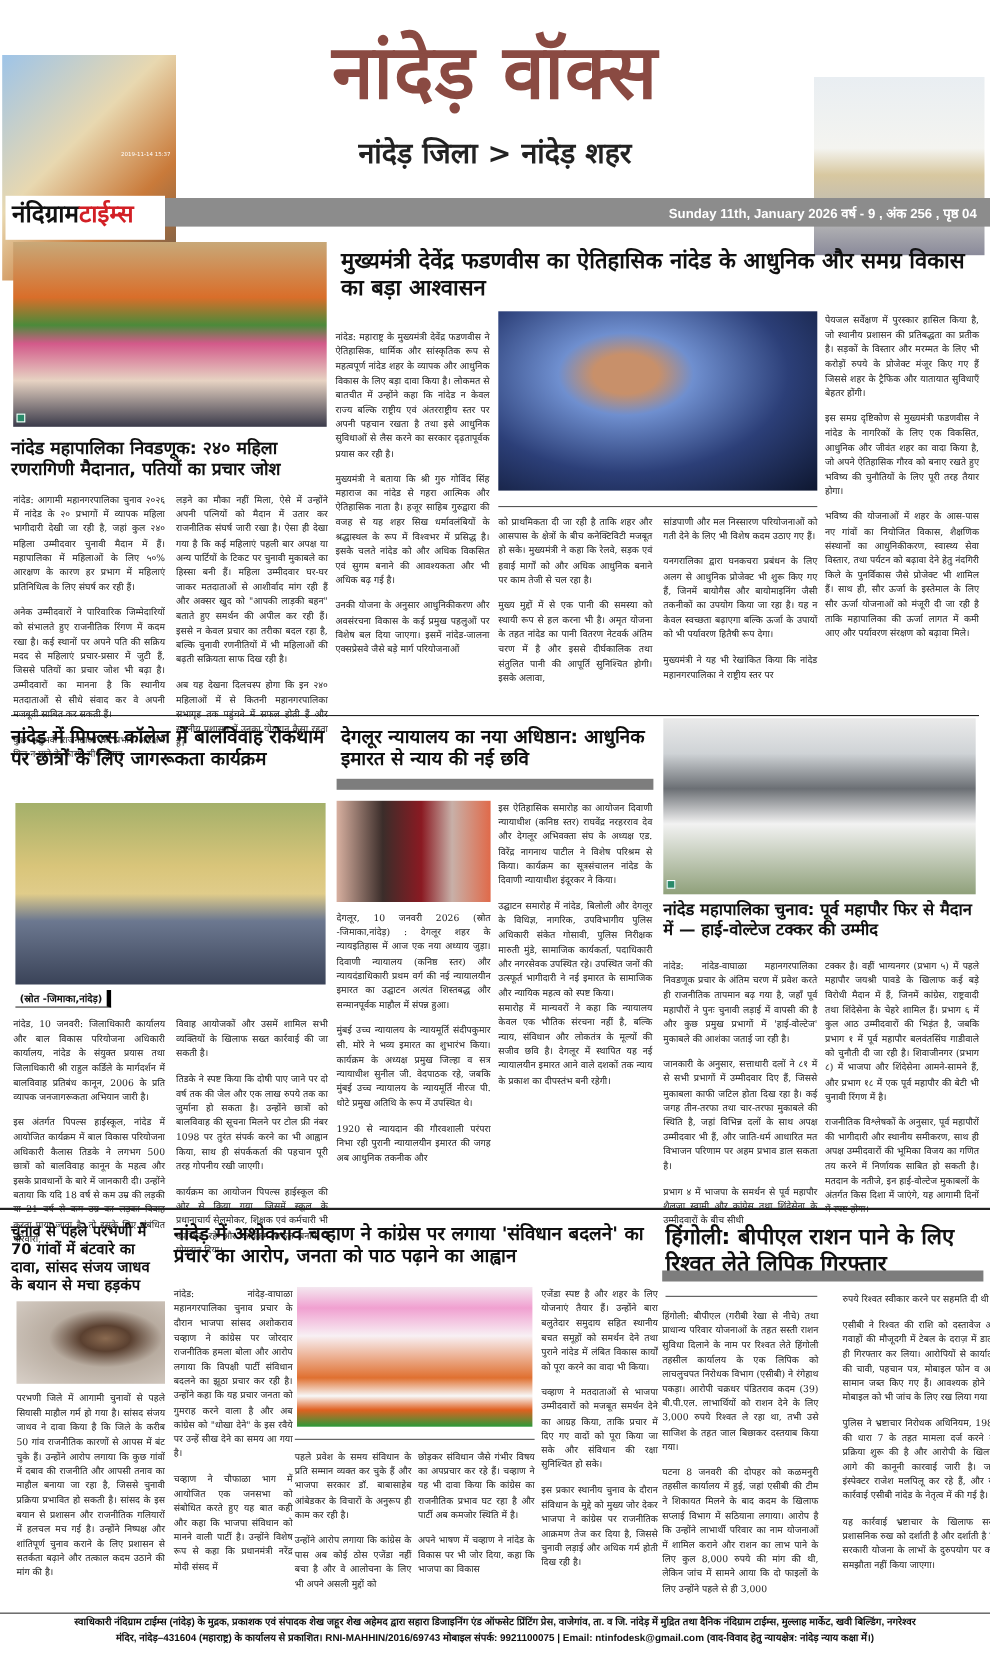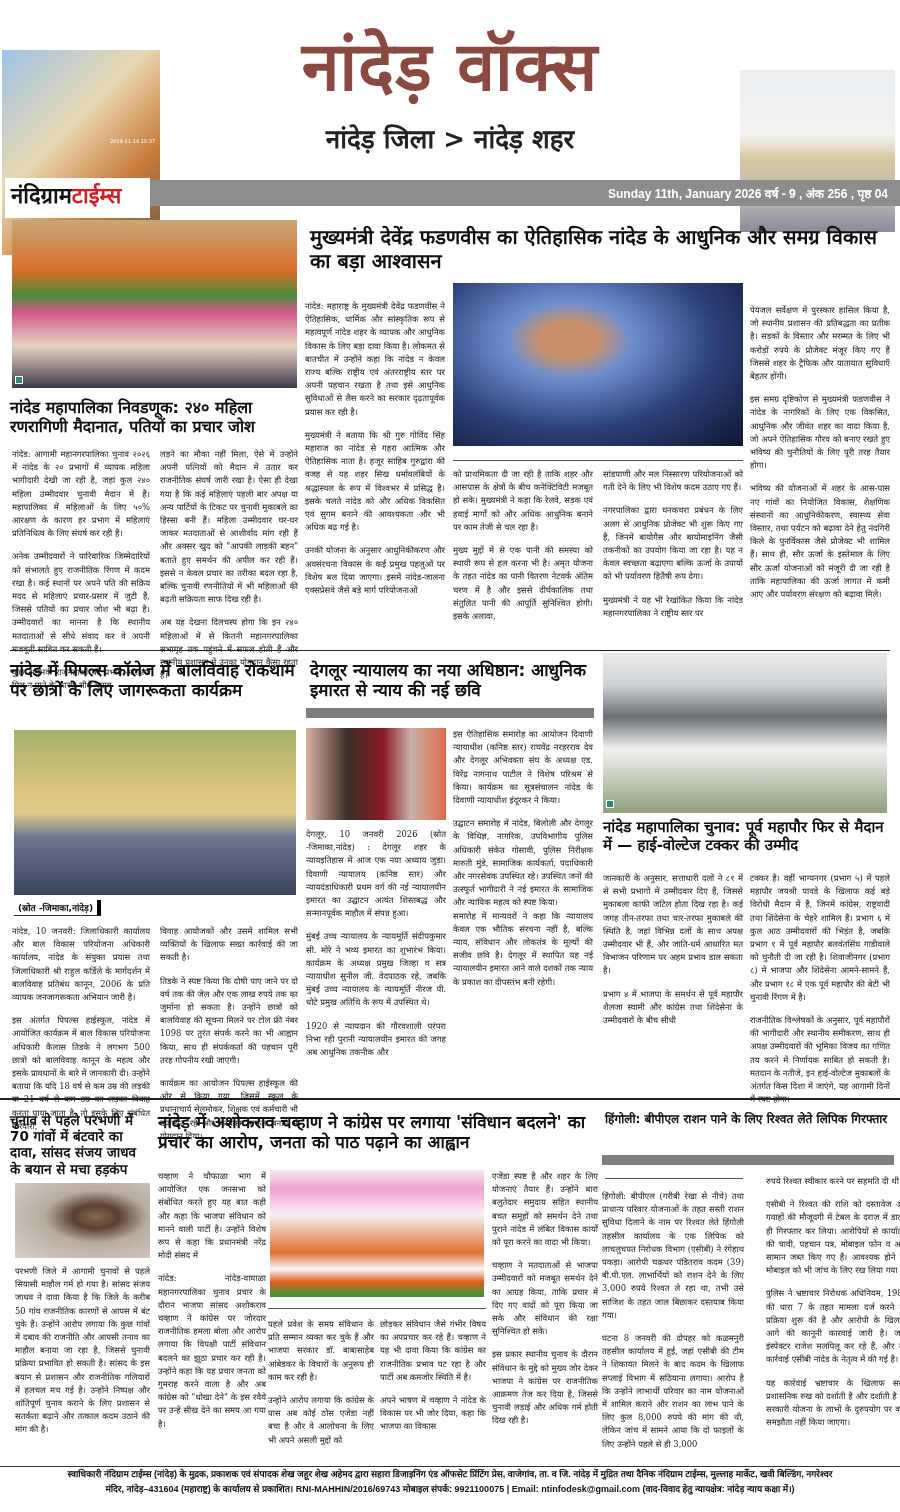--- a/index.html
+++ b/index.html
@@ -67,24 +67,24 @@
   <p>उनकी योजना के अनुसार आधुनिकीकरण और अवसंरचना विकास के कई प्रमुख पहलुओं पर विशेष बल दिया जाएगा। इसमें नांदेड-जालना एक्सप्रेसवे जैसे बड़े मार्ग परियोजनाओं</p>
 </div>
 <div class="abs img-cm" style="left:453px;top:283px;width:290px;height:163px;"></div>
 <div class="abs thin" style="left:453px;top:460px;width:290px;"></div>
 <div class="abs body-text" style="left:453px;top:468px;width:140px;">
   <p>को प्राथमिकता दी जा रही है ताकि शहर और आसपास के क्षेत्रों के बीच कनेक्टिविटी मजबूत हो सके। मुख्यमंत्री ने कहा कि रेलवे, सड़क एवं हवाई मार्गों को और अधिक आधुनिक बनाने पर काम तेजी से चल रहा है।</p>
   <p>मुख्य मुद्दों में से एक पानी की समस्या को स्थायी रूप से हल करना भी है। अमृत योजना के तहत नांदेड का पानी वितरण नेटवर्क अंतिम चरण में है और इससे दीर्घकालिक तथा संतुलित पानी की आपूर्ति सुनिश्चित होगी। इसके अलावा,</p>
 </div>
 <div class="abs body-text" style="left:603px;top:468px;width:140px;">
   <p>सांडपाणी और मल निस्सारण परियोजनाओं को गती देने के लिए भी विशेष कदम उठाए गए हैं।</p>
-  <p>नगरपालिका द्वारा घनकचरा प्रबंधन के लिए अलग से आधुनिक प्रोजेक्ट भी शुरू किए गए हैं, जिनमें बायोगैस और बायोमाइनिंग जैसी तकनीकों का उपयोग किया जा रहा है। यह न केवल स्वच्छता बढ़ाएगा बल्कि ऊर्जा के उपायों को भी पर्यावरण हितैषी रूप देगा।</p>
+  <p>यनगरालिका द्वारा घनकचरा प्रबंधन के लिए अलग से आधुनिक प्रोजेक्ट भी शुरू किए गए हैं, जिनमें बायोगैस और बायोमाइनिंग जैसी तकनीकों का उपयोग किया जा रहा है। यह न केवल स्वच्छता बढ़ाएगा बल्कि ऊर्जा के उपायों को भी पर्यावरण हितैषी रूप देगा।</p>
   <p>मुख्यमंत्री ने यह भी रेखांकित किया कि नांदेड महानगरपालिका ने राष्ट्रीय स्तर पर</p>
 </div>
-<div class="abs body-text" style="left:750px;top:285px;width:140px;margin-top:19px;">
+<div class="abs body-text" style="left:750px;top:285px;width:140px;">
   <p>पेयजल सर्वेक्षण में पुरस्कार हासिल किया है, जो स्थानीय प्रशासन की प्रतिबद्धता का प्रतीक है। सड़कों के विस्तार और मरम्मत के लिए भी करोड़ों रुपये के प्रोजेक्ट मंजूर किए गए हैं जिससे शहर के ट्रैफिक और यातायात सुविधाएँ बेहतर होंगी।</p>
   <p>इस समग्र दृष्टिकोण से मुख्यमंत्री फडणवीस ने नांदेड के नागरिकों के लिए एक विकसित, आधुनिक और जीवंत शहर का वादा किया है, जो अपने ऐतिहासिक गौरव को बनाए रखते हुए भविष्य की चुनौतियों के लिए पूरी तरह तैयार होगा।</p>
   <p>भविष्य की योजनाओं में शहर के आस-पास नए गांवों का नियोजित विकास, शैक्षणिक संस्थानों का आधुनिकीकरण, स्वास्थ्य सेवा विस्तार, तथा पर्यटन को बढ़ावा देने हेतु नंदगिरी किले के पुनर्विकास जैसे प्रोजेक्ट भी शामिल हैं। साथ ही, सौर ऊर्जा के इस्तेमाल के लिए सौर ऊर्जा योजनाओं को मंजूरी दी जा रही है ताकि महापालिका की ऊर्जा लागत में कमी आए और पर्यावरण संरक्षण को बढ़ावा मिले।</p>
 </div>
 
 <div class="abs rule" style="left:10px;top:650px;width:880px;height:1px;"></div>
 
 <div class="abs headline" style="left:10px;top:660px;width:290px;font-size:17px;">नांदेड में पिपल्स कॉलेज में बालविवाह रोकथाम पर छात्रों के लिए जागरूकता कार्यक्रम</div>
 <div class="abs img-school" style="left:14px;top:730px;width:282px;height:165px;"></div>
 <div class="abs caption" style="left:14px;top:900px;">(स्रोत -जिमाका,नांदेड़)</div>
@@ -109,56 +109,57 @@
 <div class="abs body-text" style="left:453px;top:728px;width:140px;">
   <p>इस ऐतिहासिक समारोह का आयोजन दिवाणी न्यायाधीश (कनिष्ठ स्तर) राघवेंद्र नरहरराव देव और देगलूर अभिवक्ता संघ के अध्यक्ष एड. विरेंद्र नागनाथ पाटील ने विशेष परिश्रम से किया। कार्यक्रम का सूत्रसंचालन नांदेड के दिवाणी न्यायाधीश इंदूरकर ने किया।</p>
   <p style="margin-bottom:0;">उद्घाटन समारोह में नांदेड, बिलोली और देगलूर के विधिज्ञ, नागरिक, उपविभागीय पुलिस अधिकारी संकेत गोसावी, पुलिस निरीक्षक मारुती मुंडे, सामाजिक कार्यकर्ता, पदाधिकारी और नगरसेवक उपस्थित रहे। उपस्थित जनों की उत्स्फूर्त भागीदारी ने नई इमारत के सामाजिक और न्यायिक महत्व को स्पष्ट किया।</p>
   <p>समारोह में मान्यवरों ने कहा कि न्यायालय केवल एक भौतिक संरचना नहीं है, बल्कि न्याय, संविधान और लोकतंत्र के मूल्यों की सजीव छवि है। देगलूर में स्थापित यह नई न्यायालयीन इमारत आने वाले दशकों तक न्याय के प्रकाश का दीपस्तंभ बनी रहेगी।</p>
 </div>
 
 <div class="abs img-bldg" style="left:603px;top:653px;width:284px;height:160px;"></div>
 <div class="abs badge" style="left:606px;top:800px;"></div>
 <div class="abs headline" style="left:603px;top:818px;width:290px;font-size:15px;text-align:left;">नांदेड महापालिका चुनाव: पूर्व महापौर फिर से मैदान में — हाई-वोल्टेज टक्कर की उम्मीद</div>
 <div class="abs body-text" style="left:603px;top:872px;width:140px;">
+  <p>नांदेड: नांदेड-वाघाळा महानगरपालिका निवडणूक प्रचार के अंतिम चरण में प्रवेश करते ही राजनीतिक तापमान बढ़ गया है, जहाँ पूर्व महापौरों ने पुनः चुनावी लड़ाई में वापसी की है और कुछ प्रमुख प्रभागों में 'हाई-वोल्टेज' मुकाबले की आशंका जताई जा रही है।</p>
   <p>जानकारी के अनुसार, सत्ताधारी दलों ने ८१ में से सभी प्रभागों में उम्मीदवार दिए हैं, जिससे मुकाबला काफी जटिल होता दिख रहा है। कई जगह तीन-तरफा तथा चार-तरफा मुकाबले की स्थिति है, जहां विभिन्न दलों के साथ अपक्ष उम्मीदवार भी हैं, और जाति-धर्म आधारित मत विभाजन परिणाम पर अहम प्रभाव डाल सकता है।</p>
   <p>प्रभाग ४ में भाजपा के समर्थन से पूर्व महापौर शैलजा स्वामी और कांग्रेस तथा शिंदेसेना के उम्मीदवारों के बीच सीधी</p>
 </div>
 <div class="abs body-text" style="left:750px;top:872px;width:140px;">
   <p>टक्कर है। वहीं भाग्यनगर (प्रभाग ५) में पहले महापौर जयश्री पावडे के खिलाफ कई बड़े विरोधी मैदान में हैं, जिनमें कांग्रेस, राष्ट्रवादी तथा शिंदेसेना के चेहरे शामिल हैं। प्रभाग ६ में कुल आठ उम्मीदवारों की भिड़ंत है, जबकि प्रभाग १ में पूर्व महापौर बलवंतसिंघ गाडीवाले को चुनौती दी जा रही है। शिवाजीनगर (प्रभाग ८) में भाजपा और शिंदेसेना आमने-सामने हैं, और प्रभाग १८ में एक पूर्व महापौर की बेटी भी चुनावी रिंगण में है।</p>
   <p>राजनीतिक विश्लेषकों के अनुसार, पूर्व महापौरों की भागीदारी और स्थानीय समीकरण, साथ ही अपक्ष उम्मीदवारों की भूमिका विजय का गणित तय करने में निर्णायक साबित हो सकती है। मतदान के नतीजे, इन हाई-वोल्टेज मुकाबलों के अंतर्गत किस दिशा में जाएंगे, यह आगामी दिनों में स्पष्ट होगा।</p>
 </div>
 
 <div class="abs rule" style="left:0;top:1098px;width:900px;"></div>
 
 <div class="abs headline" style="left:10px;top:1112px;width:140px;font-size:13.5px;">चुनाव से पहले परभणी में 70 गांवों में बंटवारे का दावा, सांसद संजय जाधव के बयान से मचा हड़कंप</div>
 <div class="abs img-mp" style="left:15px;top:1183px;width:135px;height:75px;"></div>
 <div class="abs body-text" style="left:15px;top:1265px;width:135px;">परभणी जिले में आगामी चुनावों से पहले सियासी माहौल गर्म हो गया है। सांसद संजय जाधव ने दावा किया है कि जिले के करीब 50 गांव राजनीतिक कारणों से आपस में बंट चुके हैं। उन्होंने आरोप लगाया कि कुछ गांवों में दबाव की राजनीति और आपसी तनाव का माहौल बनाया जा रहा है, जिससे चुनावी प्रक्रिया प्रभावित हो सकती है। सांसद के इस बयान से प्रशासन और राजनीतिक गलियारों में हलचल मच गई है। उन्होंने निष्पक्ष और शांतिपूर्ण चुनाव कराने के लिए प्रशासन से सतर्कता बढ़ाने और तत्काल कदम उठाने की मांग की है।</div>
 
 <div class="abs headline" style="left:158px;top:1112px;width:440px;font-size:17px;">नांदेड़ में अशोकराव चव्हाण ने कांग्रेस पर लगाया 'संविधान बदलने' का प्रचार का आरोप, जनता को पाठ पढ़ाने का आह्वान</div>
 <div class="abs body-text" style="left:158px;top:1170px;width:108px;">
+  <p>नांदेड: नांदेड़-वाघाळा महानगरपालिका चुनाव प्रचार के दौरान भाजपा सांसद अशोकराव चव्हाण ने कांग्रेस पर जोरदार राजनीतिक हमला बोला और आरोप लगाया कि विपक्षी पार्टी संविधान बदलने का झूठा प्रचार कर रही है। उन्होंने कहा कि यह प्रचार जनता को गुमराह करने वाला है और अब कांग्रेस को "धोखा देने" के इस रवैये पर उन्हें सीख देने का समय आ गया है।</p>
   <p>चव्हाण ने चौफाळा भाग में आयोजित एक जनसभा को संबोधित करते हुए यह बात कही और कहा कि भाजपा संविधान को मानने वाली पार्टी है। उन्होंने विशेष रूप से कहा कि प्रधानमंत्री नरेंद्र मोदी संसद में</p>
-  <p>नांदेड: नांदेड़-वाघाळा महानगरपालिका चुनाव प्रचार के दौरान भाजपा सांसद अशोकराव चव्हाण ने कांग्रेस पर जोरदार राजनीतिक हमला बोला और आरोप लगाया कि विपक्षी पार्टी संविधान बदलने का झूठा प्रचार कर रही है। उन्होंने कहा कि यह प्रचार जनता को गुमराह करने वाला है और अब कांग्रेस को "धोखा देने" के इस रवैये पर उन्हें सीख देने का समय आ गया है।</p>
 </div>
 <div class="abs img-chavan" style="left:270px;top:1170px;width:214px;height:127px;"></div>
 <div class="abs thin" style="left:268px;top:1308px;width:218px;"></div>
 <div class="abs body-text" style="left:268px;top:1318px;width:106px;">
   <p>पहले प्रवेश के समय संविधान के प्रति सम्मान व्यक्त कर चुके हैं और भाजपा सरकार डॉ. बाबासाहेब आंबेडकर के विचारों के अनुरूप ही काम कर रही है।</p>
   <p>उन्होंने आरोप लगाया कि कांग्रेस के पास अब कोई ठोस एजेंडा नहीं बचा है और वे आलोचना के लिए भी अपने असली मुद्दों को</p>
 </div>
 <div class="abs body-text" style="left:380px;top:1318px;width:106px;">
   <p>छोड़कर संविधान जैसे गंभीर विषय का अपप्रचार कर रहे हैं। चव्हाण ने यह भी दावा किया कि कांग्रेस का राजनीतिक प्रभाव घट रहा है और पार्टी अब कमजोर स्थिति में है।</p>
   <p>अपने भाषण में चव्हाण ने नांदेड के विकास पर भी जोर दिया, कहा कि भाजपा का विकास</p>
 </div>
 <div class="abs body-text" style="left:492px;top:1170px;width:106px;">
   <p>एजेंडा स्पष्ट है और शहर के लिए योजनाएं तैयार हैं। उन्होंने बारा बलुतेदार समुदाय सहित स्थानीय बचत समूहों को समर्थन देने तथा पुराने नांदेड में लंबित विकास कार्यों को पूरा करने का वादा भी किया।</p>
   <p>चव्हाण ने मतदाताओं से भाजपा उम्मीदवारों को मजबूत समर्थन देने का आग्रह किया, ताकि प्रचार में दिए गए वादों को पूरा किया जा सके और संविधान की रक्षा सुनिश्चित हो सके।</p>
   <p>इस प्रकार स्थानीय चुनाव के दौरान संविधान के मुद्दे को मुख्य जोर देकर भाजपा ने कांग्रेस पर राजनीतिक आक्रमण तेज कर दिया है, जिससे चुनावी लड़ाई और अधिक गर्म होती दिख रही है।</p>
 </div>
 
-<div class="abs headline" style="left:605px;top:1112px;width:290px;font-size:12px;">हिंगोली: बीपीएल राशन पाने के लिए रिश्वत लेते लिपिक गिरफ्तार</div>
+<div class="abs headline" style="left:605px;top:1112px;width:290px;font-size:20px;">हिंगोली: बीपीएल राशन पाने के लिए रिश्वत लेते लिपिक गिरफ्तार</div>
 <div class="abs greybar" style="left:602px;top:1155px;width:292px;"></div>
 <div class="abs thin" style="left:605px;top:1178px;width:138px;"></div>
 <div class="abs body-text" style="left:602px;top:1190px;width:142px;">
   <p>हिंगोली: बीपीएल (गरीबी रेखा से नीचे) तथा प्राधान्य परिवार योजनाओं के तहत सस्ती राशन सुविधा दिलाने के नाम पर रिश्वत लेते हिंगोली तहसील कार्यालय के एक लिपिक को लाचलुचपत निरोधक विभाग (एसीबी) ने रंगेहाथ पकड़ा। आरोपी चक्रधर पंडितराव कदम (39) बी.पी.एल. लाभार्थियों को राशन देने के लिए 3,000 रुपये रिश्वत ले रहा था, तभी उसे साजिश के तहत जाल बिछाकर दस्तयाब किया गया।</p>
   <p>घटना 8 जनवरी की दोपहर को कळमनुरी तहसील कार्यालय में हुई, जहां एसीबी की टीम ने शिकायत मिलने के बाद कदम के खिलाफ सप्लाई विभाग में सठियाना लगाया। आरोप है कि उन्होंने लाभार्थी परिवार का नाम योजनाओं में शामिल कराने और राशन का लाभ पाने के लिए कुल 8,000 रुपये की मांग की थी, लेकिन जांच में सामने आया कि दो फाइलों के लिए उन्होंने पहले से ही 3,000</p>
 </div>
 <div class="abs body-text" style="left:730px;top:1175px;width:142px;margin-left:36px;">
   <p>रुपये रिश्वत स्वीकार करने पर सहमति दी थी।</p>
   <p>एसीबी ने रिश्वत की राशि को दस्तावेज और गवाहों की मौजूदगी में टेबल के दराज़ में डालते ही गिरफ्तार कर लिया। आरोपियों से कार्यालय की चावी, पहचान पत्र, मोबाइल फोन व अन्य सामान जब्त किए गए हैं। आवश्यक होने पर मोबाइल को भी जांच के लिए रख लिया गया है।</p>
   <p>पुलिस ने भ्रष्टाचार निरोधक अधिनियम, 1988 की धारा 7 के तहत मामला दर्ज करने की प्रक्रिया शुरू की है और आरोपी के खिलाफ आगे की कानूनी कारवाई जारी है। जांच इंस्पेक्टर राजेश मलपिलू कर रहे हैं, और यह कार्रवाई एसीबी नांदेड के नेतृत्व में की गई है।</p>

